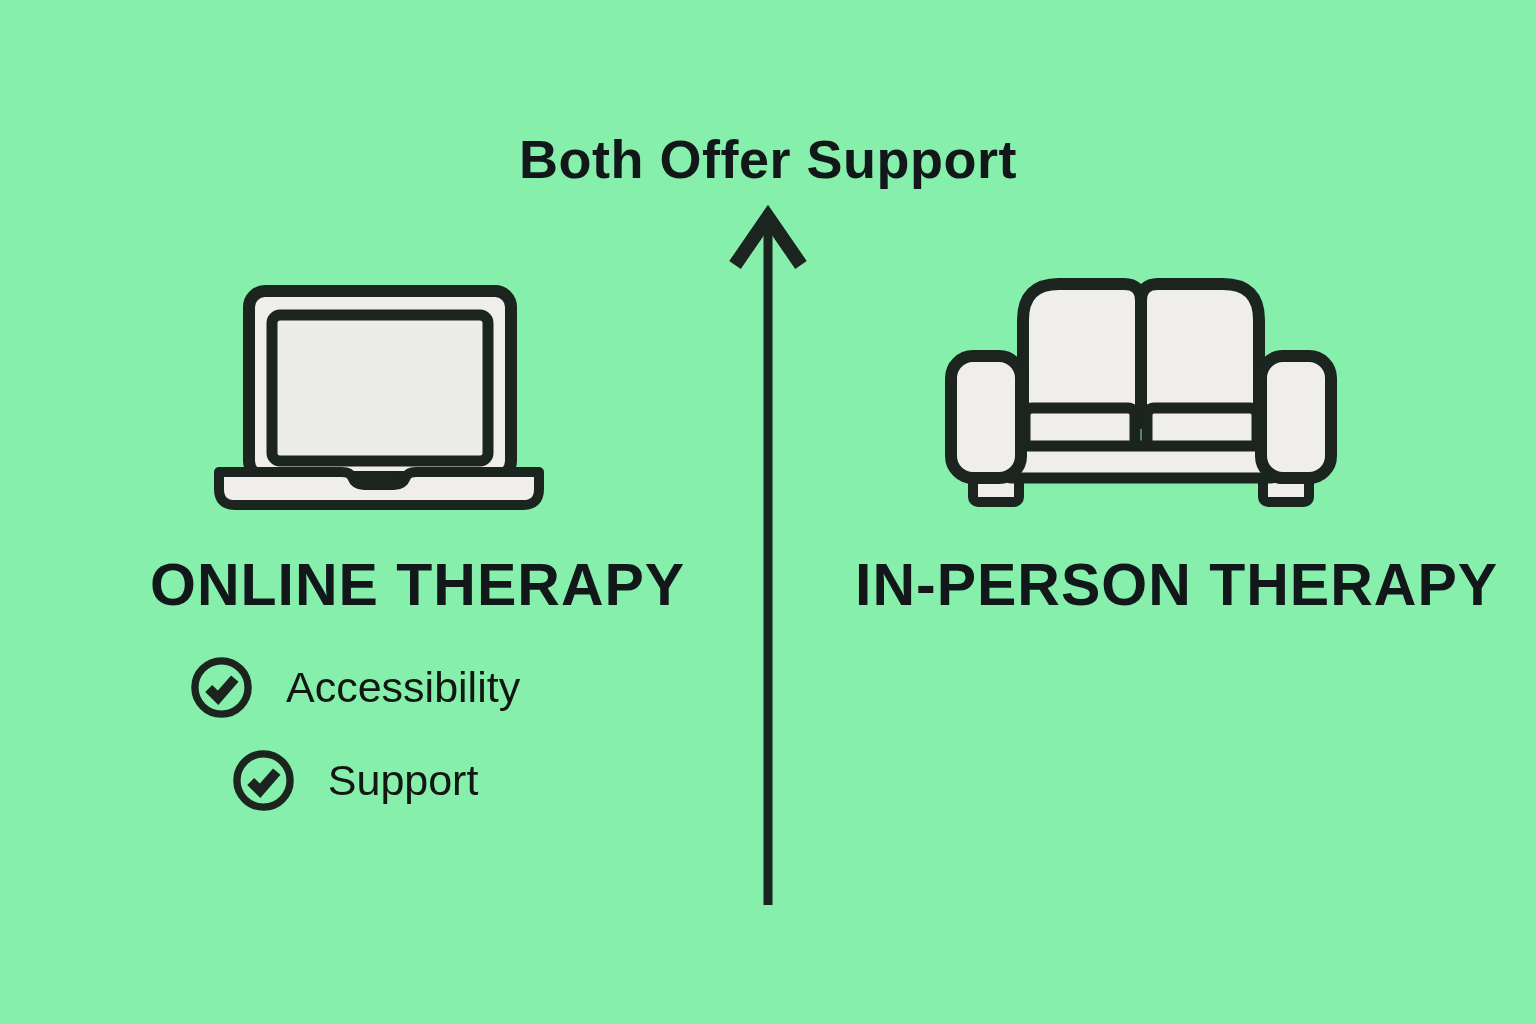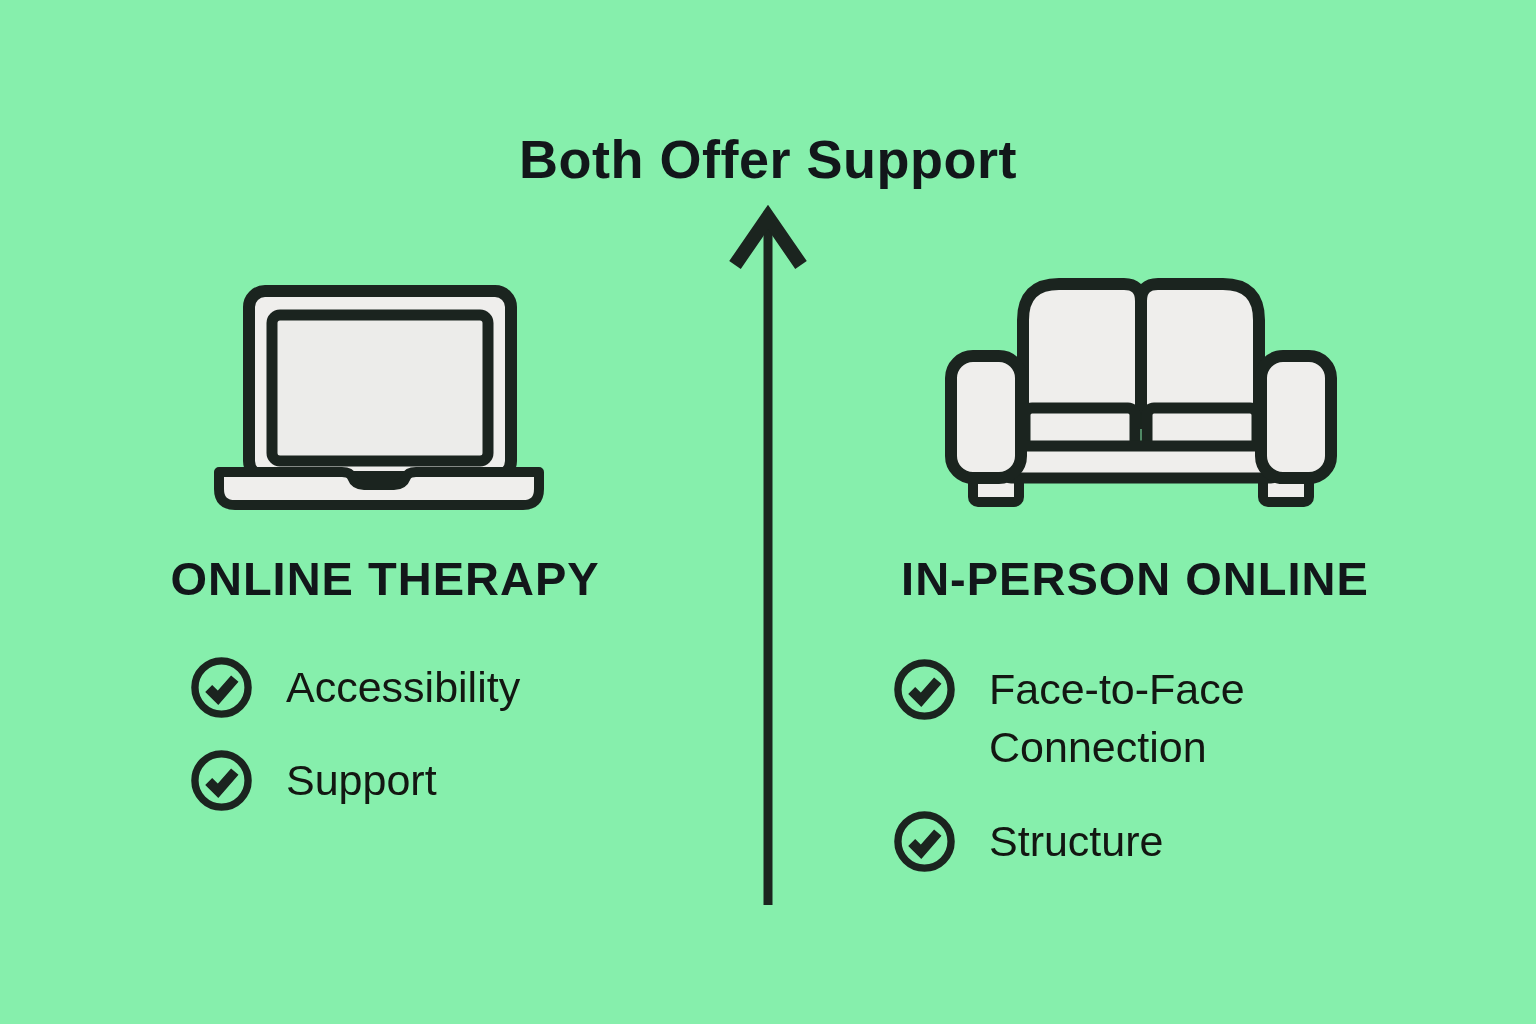--- a/index.html
+++ b/index.html
@@ -46,38 +46,39 @@
   .icon-sofa {
     position: absolute;
     left: 945px;
     top: 278px;
     width: 392px;
     height: 232px;
   }
   .heading {
     position: absolute;
     top: 551px;
-    font-size: 47px;
+    font-size: 59px;
     font-weight: 700;
     letter-spacing: 1px;
     text-align: center;
     color: #12171a;
     white-space: nowrap;
   }
   .heading-left { left: 150px; width: 470px; }
   .heading-right { left: 855px; width: 560px; }
   .items {
     position: absolute;
   }
   .items-left { left: 190px; top: 656px; }
   .items-right { left: 893px; top: 658px; }
   .item {
     display: flex;
     align-items: flex-start;
     margin-bottom: 30px;
+    justify-content: center;
   }
   .item:last-child { margin-bottom: 0; }
   .check {
     flex: 0 0 auto;
     width: 63px;
     height: 63px;
     margin-right: 33px;
   }
   .item-label {
     font-size: 43px;
@@ -129,49 +130,33 @@
 
       <rect x="62" y="168" width="268" height="32" rx="4" fill="#efeeec" stroke="#1b241f" stroke-width="11"></rect>
 
       <rect x="6" y="78" width="70" height="122" rx="22" fill="#efeeec" stroke="#1b241f" stroke-width="12"></rect>
       <rect x="316" y="78" width="70" height="122" rx="22" fill="#efeeec" stroke="#1b241f" stroke-width="12"></rect>
     </svg>
   </div>
 
   <div class="heading heading-left">ONLINE THERAPY</div>
 
-  <div class="heading heading-right">IN-PERSON ONLINE</div>
+  <div class="heading heading-right">IN-PERSON THERAPY</div>
 
   <div class="items items-left">
     <div class="item">
       <svg class="check" viewBox="0 0 64 64">
         <circle cx="32" cy="32" r="27" fill="none" stroke="#1b241f" stroke-width="7.5"></circle>
         <path d="M19 33 L28.5 42.5 L45.5 23" fill="none" stroke="#1b241f" stroke-width="10" stroke-linejoin="miter"></path>
       </svg>
       <div class="item-label">Accessibility</div>
     </div>
     <div class="item">
       <svg class="check" viewBox="0 0 64 64">
         <circle cx="32" cy="32" r="27" fill="none" stroke="#1b241f" stroke-width="7.5"></circle>
         <path d="M19 33 L28.5 42.5 L45.5 23" fill="none" stroke="#1b241f" stroke-width="10" stroke-linejoin="miter"></path>
       </svg>
       <div class="item-label">Support</div>
     </div>
   </div>
 
-  <div class="items items-right">
-    <div class="item item-right-gap">
-      <svg class="check" viewBox="0 0 64 64">
-        <circle cx="32" cy="32" r="27" fill="none" stroke="#1b241f" stroke-width="7.5"></circle>
-        <path d="M19 33 L28.5 42.5 L45.5 23" fill="none" stroke="#1b241f" stroke-width="10" stroke-linejoin="miter"></path>
-      </svg>
-      <div class="item-label wrap">Face-to-Face Connection</div>
-    </div>
-    <div class="item">
-      <svg class="check" viewBox="0 0 64 64">
-        <circle cx="32" cy="32" r="27" fill="none" stroke="#1b241f" stroke-width="7.5"></circle>
-        <path d="M19 33 L28.5 42.5 L45.5 23" fill="none" stroke="#1b241f" stroke-width="10" stroke-linejoin="miter"></path>
-      </svg>
-      <div class="item-label">Structure</div>
-    </div>
-  </div>
 
 </div>
 
 </body></html>

